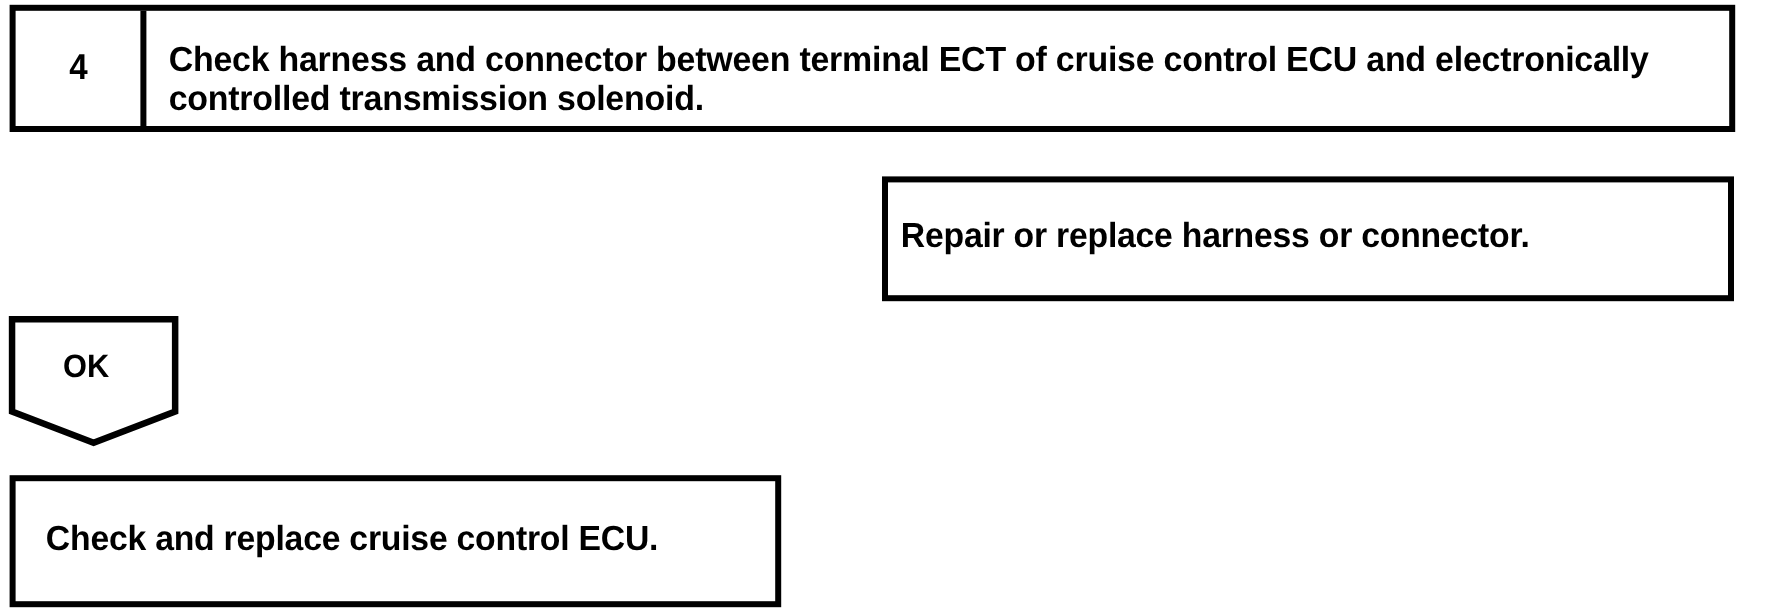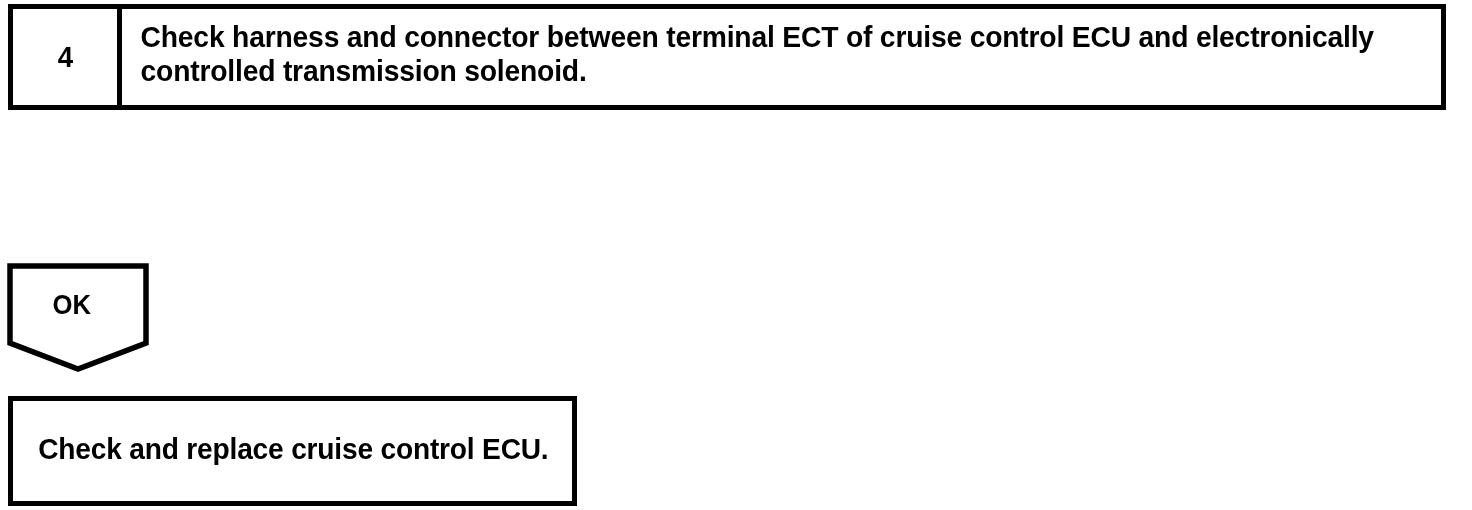--- a/index.html
+++ b/index.html
@@ -55,21 +55,21 @@
     line-height: 1;
     transform: scaleX(0.92);
   }
   #step-text-cell {
     position: absolute;
     left: 109px;
     top: 0;
     right: 0;
     height: 100%;
     display: flex;
-    align-items: center;
+    align-items: flex-end;
   }
   #step-text {
     padding-left: 19px;
     padding-right: 10px;
     padding-bottom: 4px;
     font-size: 29px;
     font-weight: bold;
     line-height: 1.16;
     letter-spacing: -0.2px;
     transform: scaleX(0.975);
@@ -152,21 +152,21 @@
     font-weight: bold;
     letter-spacing: 0px;
     transform: scaleX(0.95);
     transform-origin: left center;
   }
 
   
   #result-box {
     left: 8px;
     top: 396px;
-    width: 569px;
+    width: 643px;
     height: 110px;
     display: flex;
     align-items: center;
   }
   #result-text {
     padding-left: 26px;
     padding-bottom: 2px;
     font-size: 29px;
     font-weight: bold;
     letter-spacing: -0.2px;
@@ -183,20 +183,23 @@
   <div class="box" id="step-box">
     <div id="step-number-cell">
       <span id="step-number-text">4</span>
     </div>
     <div id="step-text-cell">
       <span id="step-text">Check harness and connector between terminal ECT of cruise control ECU and electronically controlled transmission solenoid.</span>
     </div>
   </div>
 
 
+  <div class="box" id="repair-box">
+    <span id="repair-text">Repair or replace harness or connector.</span>
+  </div>
 
   <div id="ok-arrow">
     <svg viewBox="0 0 142 110" xmlns="http://www.w3.org/2000/svg" aria-hidden="true">
       <polygon points="3,3 139,3 139,80 71,106 3,80" fill="#ffffff" stroke="#000000" stroke-width="5.5" stroke-linejoin="miter"></polygon>
     </svg>
     <span id="ok-label">OK</span>
   </div>
 
   <div class="box" id="result-box">
     <span id="result-text">Check and replace cruise control ECU.</span>

